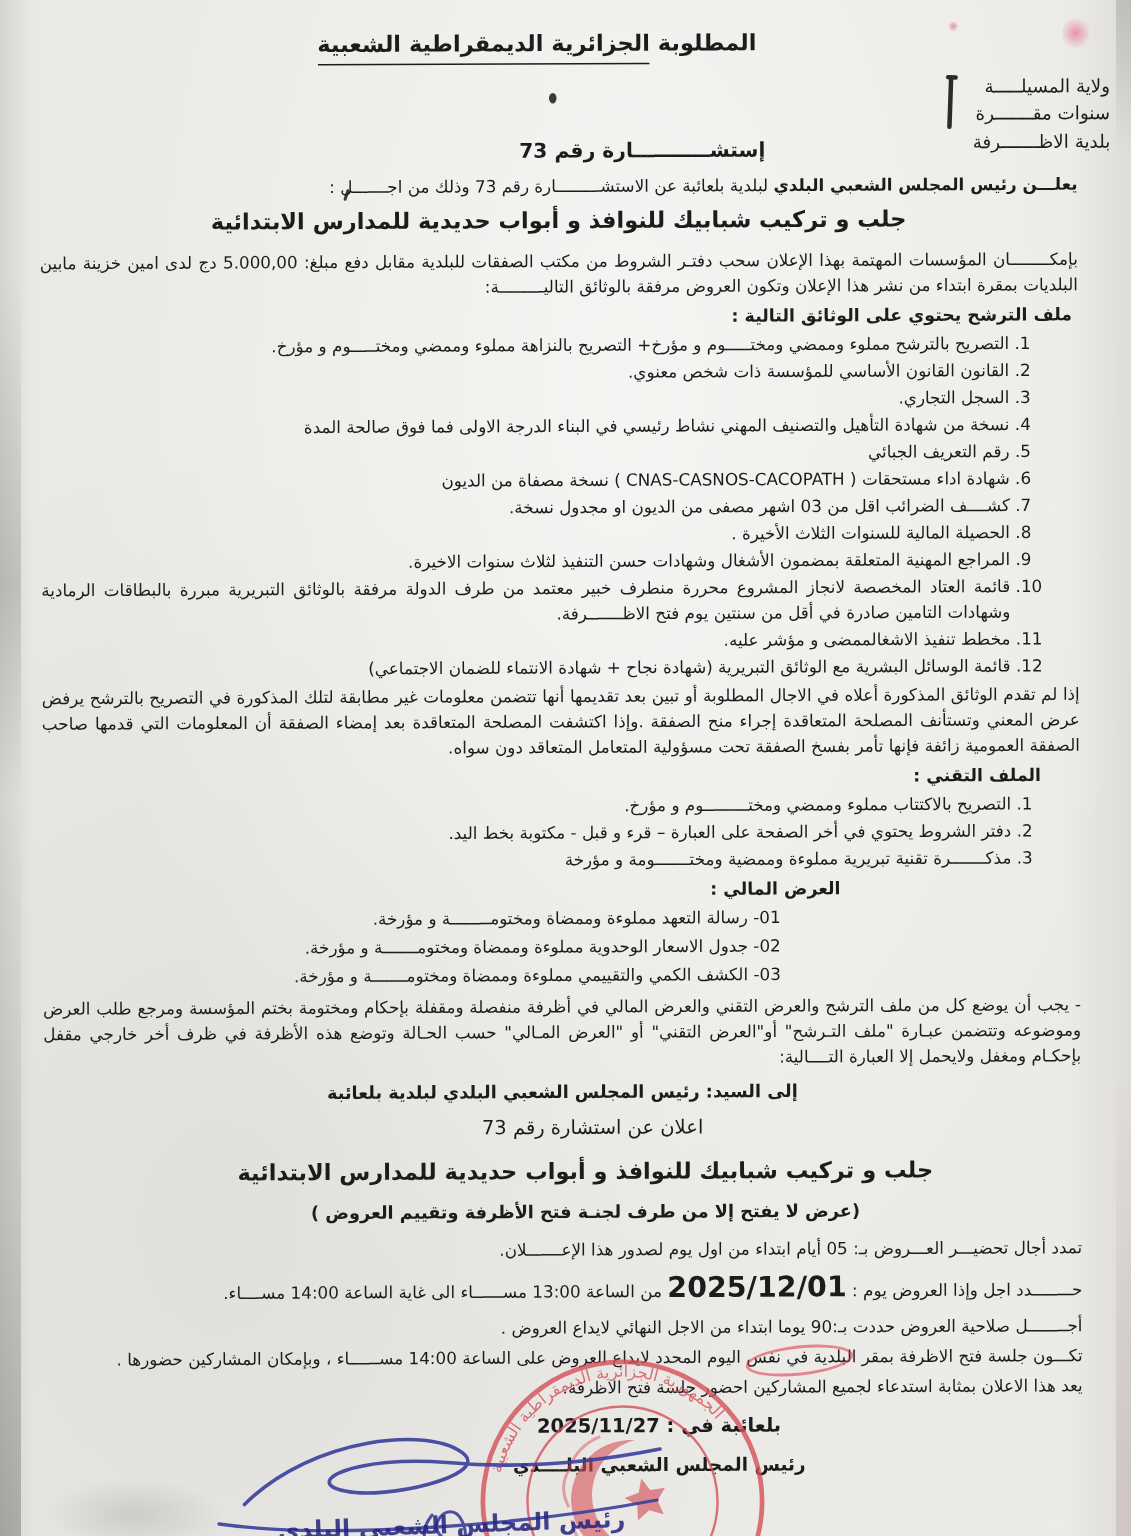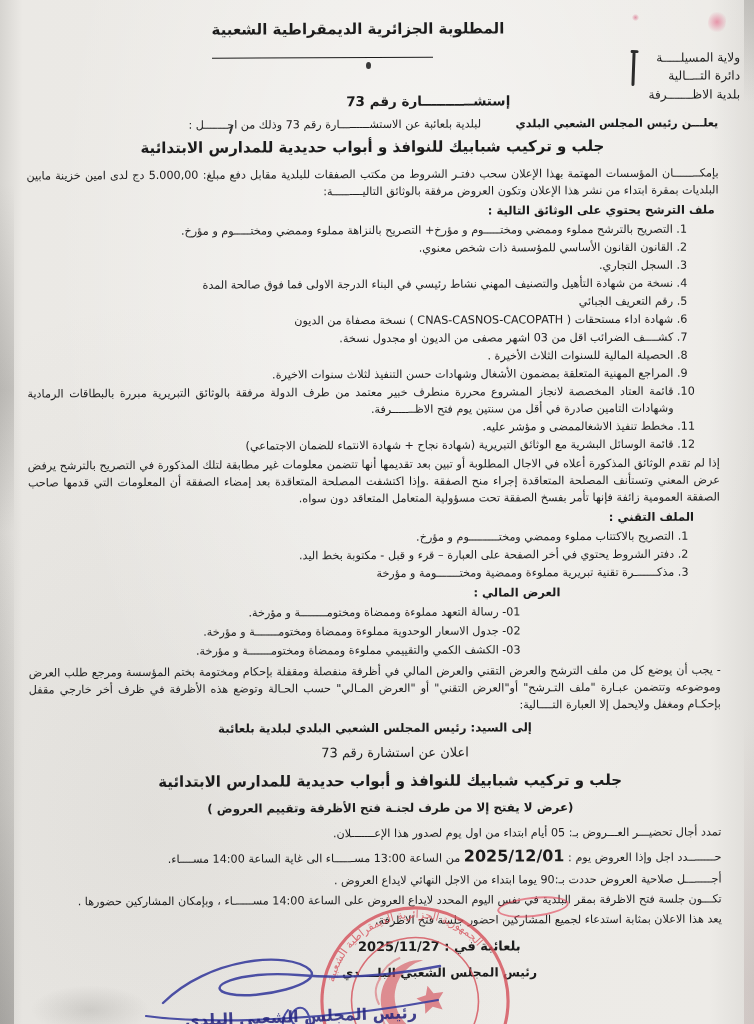--- a/index.html
+++ b/index.html
@@ -11,48 +11,48 @@
       linear-gradient(90deg,#d6d4d0 0,#ebe9e5 3%,#edebe7 94%,#dedcd8 100%),
       var(--paper,#e9e7e3);
     font-family:"DejaVu Sans",sans-serif;
     color:var(--ink,#1c1c1c);
   }
   .content{
     position:absolute;inset:0;padding:12px 34px 0 28px;direction:rtl;
     font-size:11.2px;line-height:1.52;transform:rotate(-.25deg);
   }
   .gov-header{margin:6px 28px 0 0;font-size:15px;font-weight:bold;text-align:center;}
-  .gov-header .underlined{border-bottom:1.6px solid #1c1c1c;padding-bottom:19px;}
+  .gov-header .underlined{border-bottom:1.6px solid #1c1c1c;padding-bottom:4px;}
   .region{position:absolute;top:50px;right:12px;text-align:right;font-size:12.2px;line-height:1.5;margin-left:16px;}
   .pen-mark{position:absolute;top:52px;right:120px;width:2.5px;height:34px;background:#2b2b2b;border-radius:2px;transform:rotate(2deg);}
   .pen-mark::before{content:"";position:absolute;top:-2px;right:-3px;width:8px;height:3px;background:#2b2b2b;border-radius:2px;}
   .smudge-a{position:absolute;top:10px;right:28px;width:18px;height:24px;border-radius:60% 40% 55% 45%;background:radial-gradient(circle,rgba(226,80,120,.55),rgba(226,80,120,0) 70%);}
   .smudge-b{position:absolute;top:14px;right:115px;width:7px;height:7px;border-radius:50%;background:radial-gradient(circle,rgba(210,60,100,.5),rgba(210,60,100,0) 75%);}
   .ink-dot{position:absolute;top:62px;left:366px;width:5px;height:7px;border-radius:50%;background:#262626;opacity:.9;}
   .tick-mark{position:absolute;top:126px;left:230px;width:2px;height:8px;background:#3a3a3a;transform:rotate(18deg);border-radius:2px;}
   .consult{margin-top:50px;text-align:center;font-weight:bold;font-size:13.5px;transform:translateX(56px);}
   .announce{margin-top:5px;text-align:right;}
-  .announce .b{font-weight:bold;margin-left:31px;}
+  .announce .b{font-weight:bold;}
   .subject{margin-top:3px;text-align:center;font-weight:bold;font-size:15px;}
   .intro{margin-top:7px;text-align:justify;}
   .sec-header{font-weight:bold;margin:3px 4px 0 0;font-size:11.6px;}
   .sec-header.tech{margin-right:26px;}
   .sec-header.fin{margin-right:160px;}
   ol.doc-list{margin:1px 0 0;padding:0 46px 0 0;}
   ol.doc-list li{margin:1px 0;text-align:justify;}
   .plain-list{margin:1px 200px 0 0;}
   .plain-list div{margin:2px 0;}
   .warning,.envelope{text-align:justify;margin-top:2px;}
   .addr{margin-top:6px;text-align:center;font-weight:bold;font-size:11.8px;}
   .ann-line{margin-top:5px;text-align:center;font-size:13px;transform:translateX(20px);}
   .subject2{margin-top:7px;text-align:center;font-weight:bold;font-size:15px;transform:translateX(15px);}
   .open-note{margin-top:7px;text-align:center;font-weight:bold;font-size:11.8px;transform:translateX(15px);}
   .deadlines{margin-top:7px;}
   .deadlines>div{margin:3px 0;text-align:right;}
-  .deposit-date{font-weight:bold;font-size:16px;letter-spacing:.5px;}
+  .deposit-date{font-weight:bold;font-size:19px;letter-spacing:.5px;}
   .sign-block{margin:8px 185px 0 0;width:fit-content;text-align:center;font-weight:bold;}
   .place-date{font-size:13px;}
   .signer{font-size:12.3px;margin-top:7px;}
   .stamp{position:absolute;left:316px;top:902px;width:198px;height:198px;color:var(--stamp-red,#d5505a);opacity:.8;transform:rotate(-14deg);}
   .signature{position:absolute;left:138px;top:948px;width:315px;height:120px;color:var(--signature-blue,#3b3f9e);opacity:.9;}
   .red-mark{position:absolute;left:497px;top:897px;width:68px;height:16px;border:2px solid rgba(222,45,70,.55);border-radius:50%;transform:rotate(-6deg);}
   .bottom-partial{position:absolute;left:185px;top:1007px;font-weight:bold;font-size:16px;color:#23237d;transform:rotate(-2deg);white-space:nowrap;opacity:.85;}
   .edge-l{position:absolute;left:0;top:0;width:14px;height:100%;pointer-events:none;
     background:linear-gradient(180deg,rgba(0,0,0,0) 18%,rgba(110,108,104,.28) 38%,rgba(0,0,0,0) 52%,rgba(110,108,104,.18) 78%,rgba(90,88,85,.38) 100%);}
   .edge-r{position:absolute;right:0;top:0;width:10px;height:100%;pointer-events:none;
@@ -71,21 +71,21 @@
   <div class="smudge-b"></div>
   <div class="pen-mark"></div>
   <div class="ink-dot"></div>
   <div class="tick-mark"></div>
 
   <div class="content">
     <h1 class="gov-header"><span>المطلوبة</span> <span class="underlined">الجزائرية  الديمقراطية الشعبية</span></h1>
 
     <div class="region">
       <div>ولاية المسيلـــــة</div>
-      <div>دائرة التــــالية</div>
+      <div>سنوات مقـــــــرة</div>
       <div>بلدية الاظـــــــرفة</div>
     </div>
 
     <div class="consult">إستشـــــــــــارة رقم 73</div>
 
     <div class="announce"><span class="b">يعلـــن رئيس المجلس الشعبي البلدي</span><span> لبلدية بلعائبة عن الاستشـــــــــارة رقم 73 وذلك من اجـــــــل :</span></div>
 
     <div class="subject">جلب و تركيب شبابيك للنوافذ و أبواب حديدية للمدارس الابتدائية</div>
 
     <p class="intro" style="margin:7px 0 0;">بإمكــــــــان المؤسسات المهتمة بهذا الإعلان سحب دفتـر الشروط  من مكتب الصفقات للبلدية مقابل دفع مبلغ: 5.000,00 دج لدى امين خزينة مابين البلديات بمقرة ابتداء من نشر هذا الإعلان  وتكون العروض مرفقة بالوثائق التاليـــــــــة:</p>

